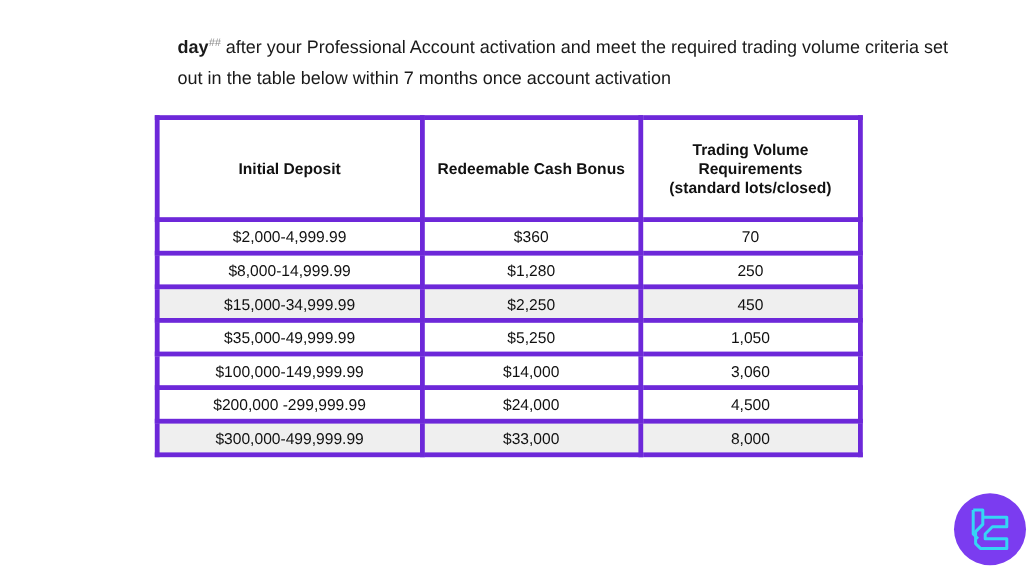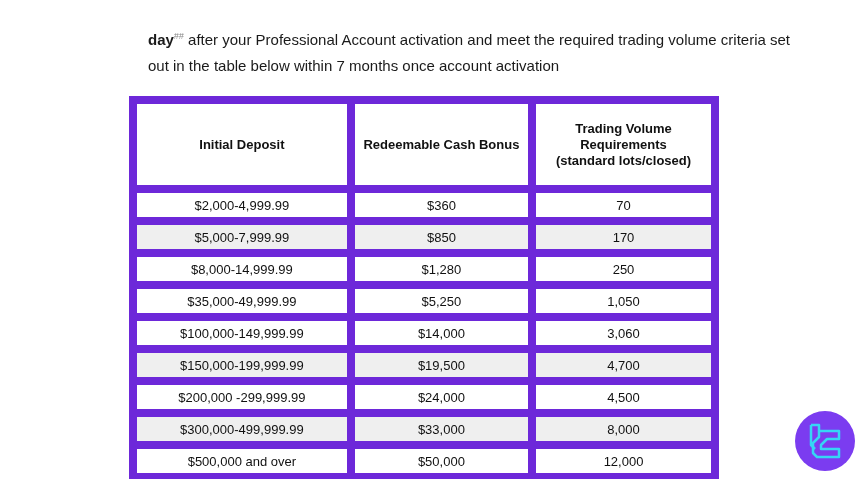--- a/index.html
+++ b/index.html
@@ -12,21 +12,21 @@
       font-size:15px; line-height:26px; color:#1a1a1a;
     }
     .intro b { font-weight:bold; }
     .intro sup { font-size:9px; color:#888; font-style:italic; vertical-align:super; line-height:0; }
     table.bonus {
       position:absolute; left:129px; top:96px;
       border-collapse:collapse; width:590px;
       font-size:13px;
     }
     table.bonus th, table.bonus td {
-      border:8px solid #6d28d9; text-align:center; padding:0;
+      border:4px solid #6d28d9; text-align:center; padding:0;
     }
     table.bonus th {
       height:81px; font-weight:bold; font-size:13px; line-height:16px; background:#fff;
     }
     table.bonus td { height:24px; }
     table.bonus tr.alt td { background:#efefef; }
     .col1 { width:221px;margin-left:14px; }
     .col2 { width:181px;margin-top:20px; }
     .col3 { width:182px; }
     .logo {
@@ -52,59 +52,49 @@
         <span>(standard lots/closed)</span>
       </th>
     </tr>
   </thead>
   <tbody>
     <tr>
         <td>$2,000-4,999.99</td>
         <td>$360</td>
         <td>70</td>
       </tr>
-    <tr class="alt">
-        <td>$5,000-7,999.99</td>
-        <td>$850</td>
-        <td>170</td>
-      </tr>
     <tr>
         <td>$8,000-14,999.99</td>
         <td>$1,280</td>
         <td>250</td>
+      </tr>
+    <tr class="alt">
+        <td>$15,000-34,999.99</td>
+        <td>$2,250</td>
+        <td>450</td>
       </tr>
     <tr>
         <td>$35,000-49,999.99</td>
         <td>$5,250</td>
         <td>1,050</td>
       </tr>
     <tr>
         <td>$100,000-149,999.99</td>
         <td>$14,000</td>
         <td>3,060</td>
       </tr>
-    <tr class="alt">
-        <td>$150,000-199,999.99</td>
-        <td>$19,500</td>
-        <td>4,700</td>
-      </tr>
     <tr>
         <td>$200,000 -299,999.99</td>
         <td>$24,000</td>
         <td>4,500</td>
       </tr>
     <tr class="alt">
         <td>$300,000-499,999.99</td>
         <td>$33,000</td>
         <td>8,000</td>
-      </tr>
-    <tr>
-        <td>$500,000 and over</td>
-        <td>$50,000</td>
-        <td>12,000</td>
       </tr>
   </tbody>
 </table>
 
 <div class="logo">
   <svg width="40" height="40" viewBox="0 0 40 40">
     <path d="M6 4 H14 V16 L8 22 V32 L12 36 H34 V28 H16 V24 L22 18 H34 V10 H14" fill="none" stroke="#35d6f5" stroke-width="2.5" stroke-linejoin="round"></path>
     <path d="M6 4 V24 L10 28" fill="none" stroke="#35d6f5" stroke-width="2.5" stroke-linejoin="round"></path>
   </svg>
 </div>

